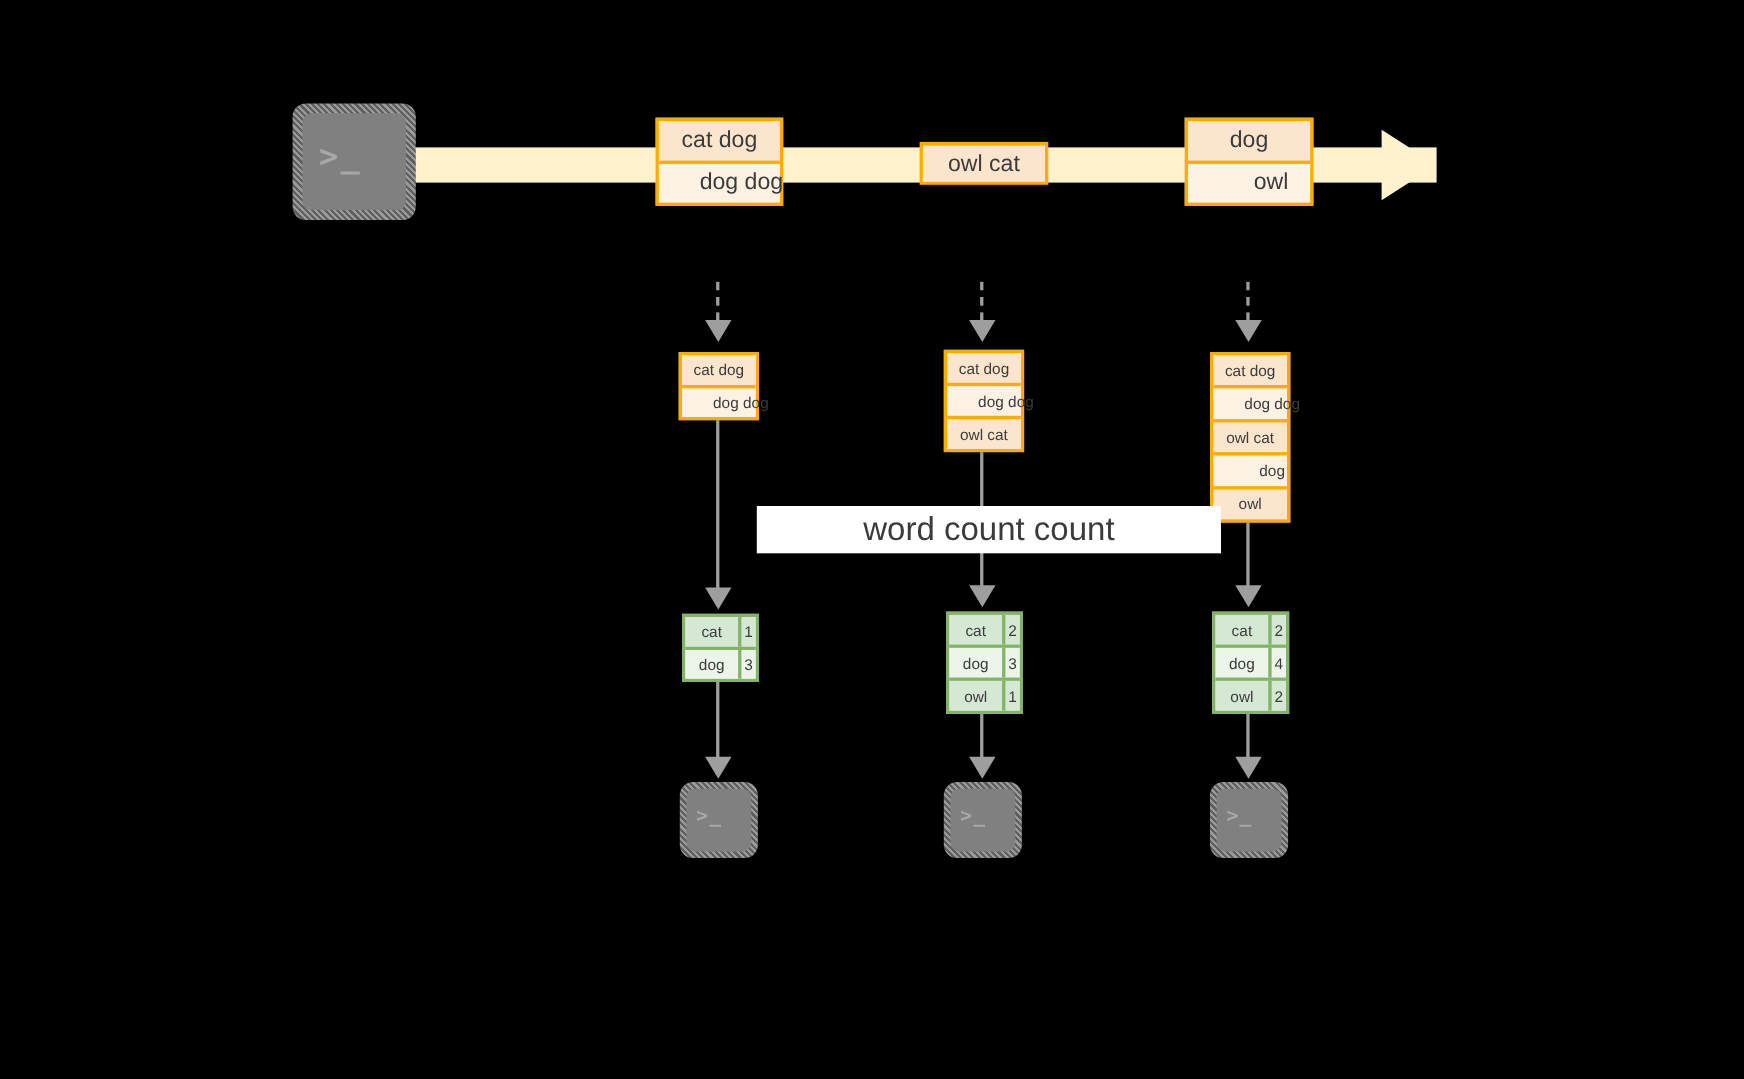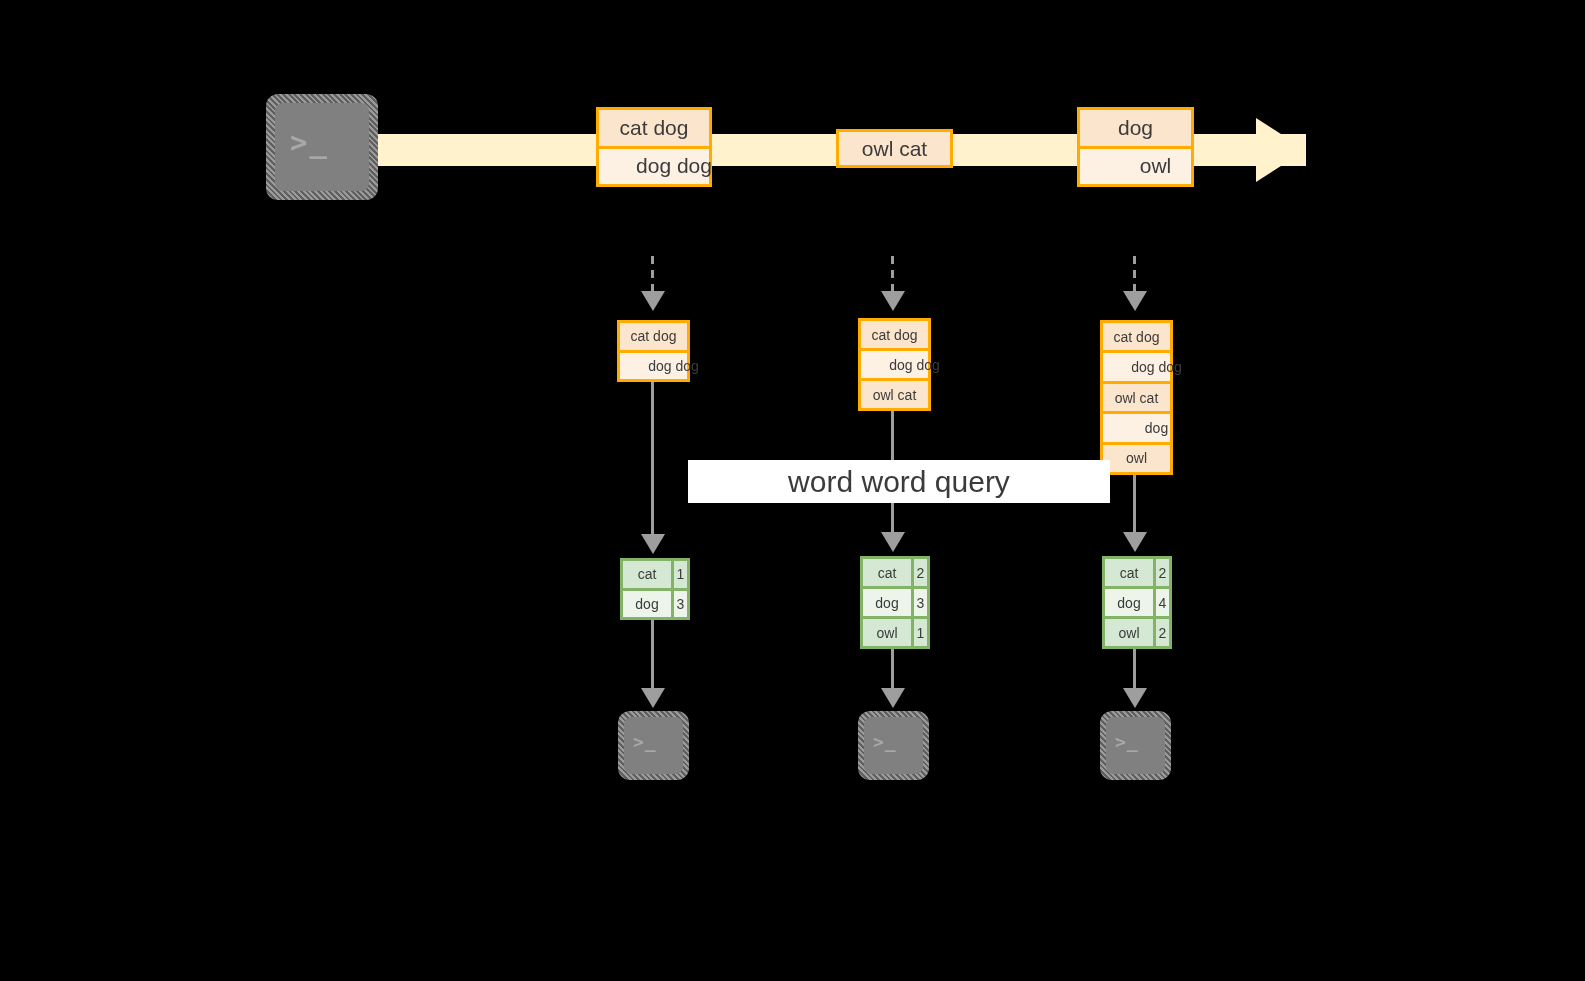--- a/index.html
+++ b/index.html
@@ -253,15 +253,15 @@
 
   <div class="abs vline" style="left:1133px; top:649px; height:43px;"></div>
   <div class="abs vhead" style="left:1123px; top:688px; border-width:20px 12px 0 12px;"></div>
 
   <div class="abs term-wrap" style="left:1100px; top:711px; width:71px; height:69px;">
     <div class="hatch"></div>
     <div class="term-inner" style="left:6px; top:6px; right:6px; bottom:6px;"></div>
     <span class="term-glyph" style="left:15px; top:22px; font-size:18px; letter-spacing:1px;">&gt;_</span>
   </div>
 
-  <div class="abs qlabel" style="left:688px; top:460px; width:422px; height:43px; font-size:30px;">word word query</div>
+  <div class="abs qlabel" style="left:688px; top:460px; width:422px; height:43px; font-size:30px;">word count count</div>
 
 </div>
 
 </body></html>

